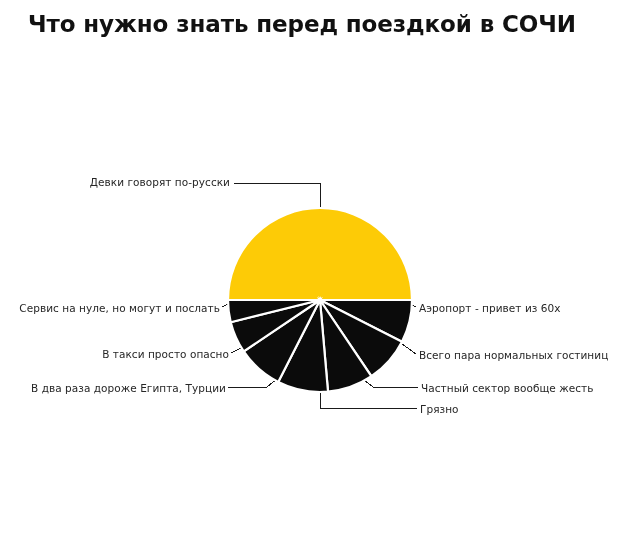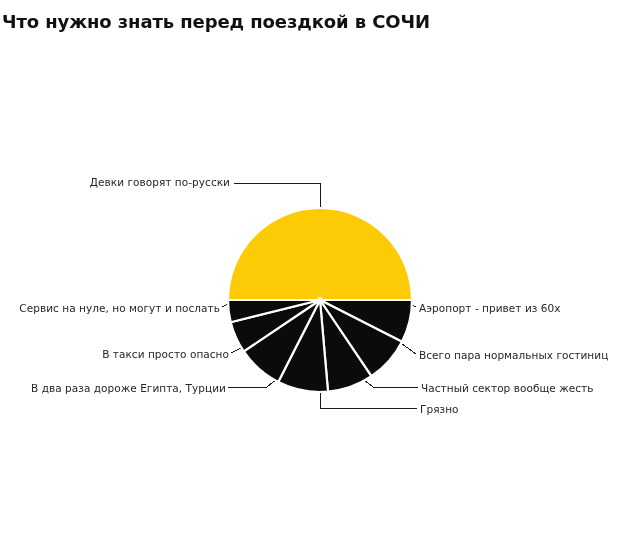--- a/index.html
+++ b/index.html
@@ -10,22 +10,22 @@
   }
   body {
     width: 640px; height: 535px;
     position: relative;
     overflow: hidden;
     font-family: "DejaVu Sans", "Liberation Sans", sans-serif;
     color: #1a1a1a;
   }
   #chart-title {
     position: absolute;
-    left: 2px; top: 11px;
-    font-size: 18px;
+    left: 28px; top: 11px;
+    font-size: 23px;
     font-weight: bold;
     letter-spacing: -0.1px;
     color: #111111;
     white-space: nowrap;
   }
   #pie-figure {
     position: absolute;
     left: 0; top: 0;
     width: 640px; height: 535px;
   }

